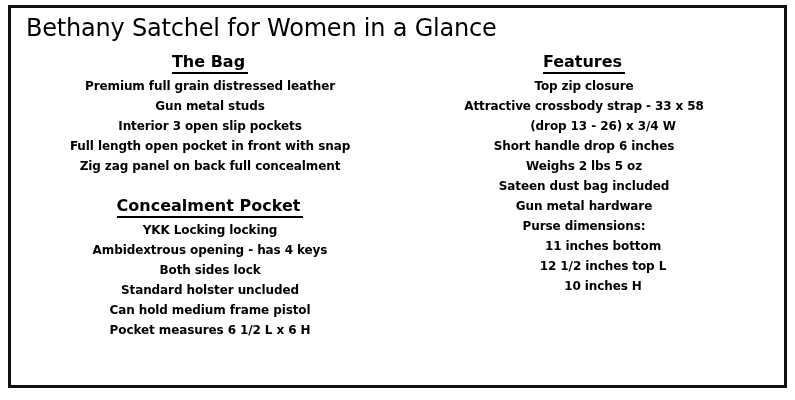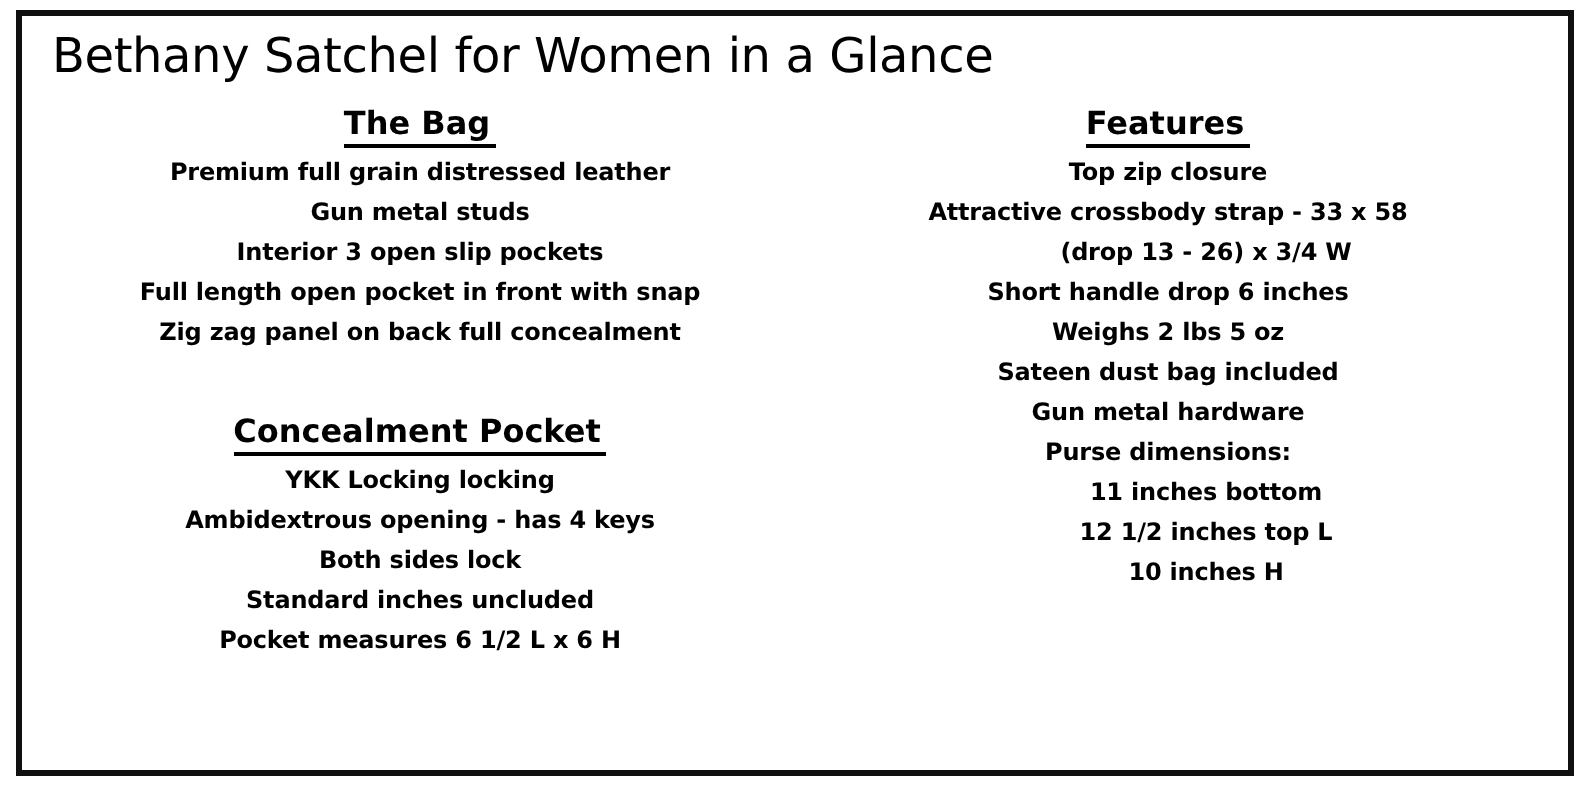--- a/index.html
+++ b/index.html
@@ -42,21 +42,21 @@
   
   .column {
     position: absolute;
     top: 44px;
     text-align: center;
   }
   #column-left  { left: 14px;  width: 370px; }
   #column-right { left: 383px; width: 380px; }
 
   .section { margin: 0; }
-  .section + .section { margin-top: 30px; }
+  .section + .section { margin-top: 20px; }
 
   .section-heading {
     font-size: 16px;
     font-weight: bold;
     line-height: 20px;
     display: inline-block;
     border-bottom: 2px solid #000000;
     padding-right: 3px;
     margin-bottom: 2px;
     white-space: nowrap;
@@ -90,21 +90,22 @@
           <li>Premium full grain distressed leather</li>
           <li>Gun metal studs</li>
           <li>Interior 3 open slip pockets</li>
           <li>Full length open pocket in front with snap</li>
           <li>Zig zag panel on back full concealment</li>
         </ul></div>
       <div class="section"><div class="section-heading">Concealment Pocket</div><ul class="item-list">
           <li>YKK Locking locking</li>
           <li>Ambidextrous opening - has 4 keys</li>
           <li>Both sides lock</li>
-          <li>Standard inches uncluded</li>
+          <li>Standard holster uncluded</li>
+          <li>Can hold medium frame pistol</li>
           <li>Pocket measures 6 1/2 L x 6 H</li>
         </ul></div>
     </div>
   <div class="column" id="column-right">
       <div class="section"><div class="section-heading">Features</div><ul class="item-list">
           <li>Top zip closure</li>
           <li>Attractive crossbody strap - 33 x 58</li>
           <li class="indent">(drop 13 - 26) x 3/4 W</li>
           <li>Short handle drop 6 inches</li>
           <li>Weighs 2 lbs 5 oz</li>

